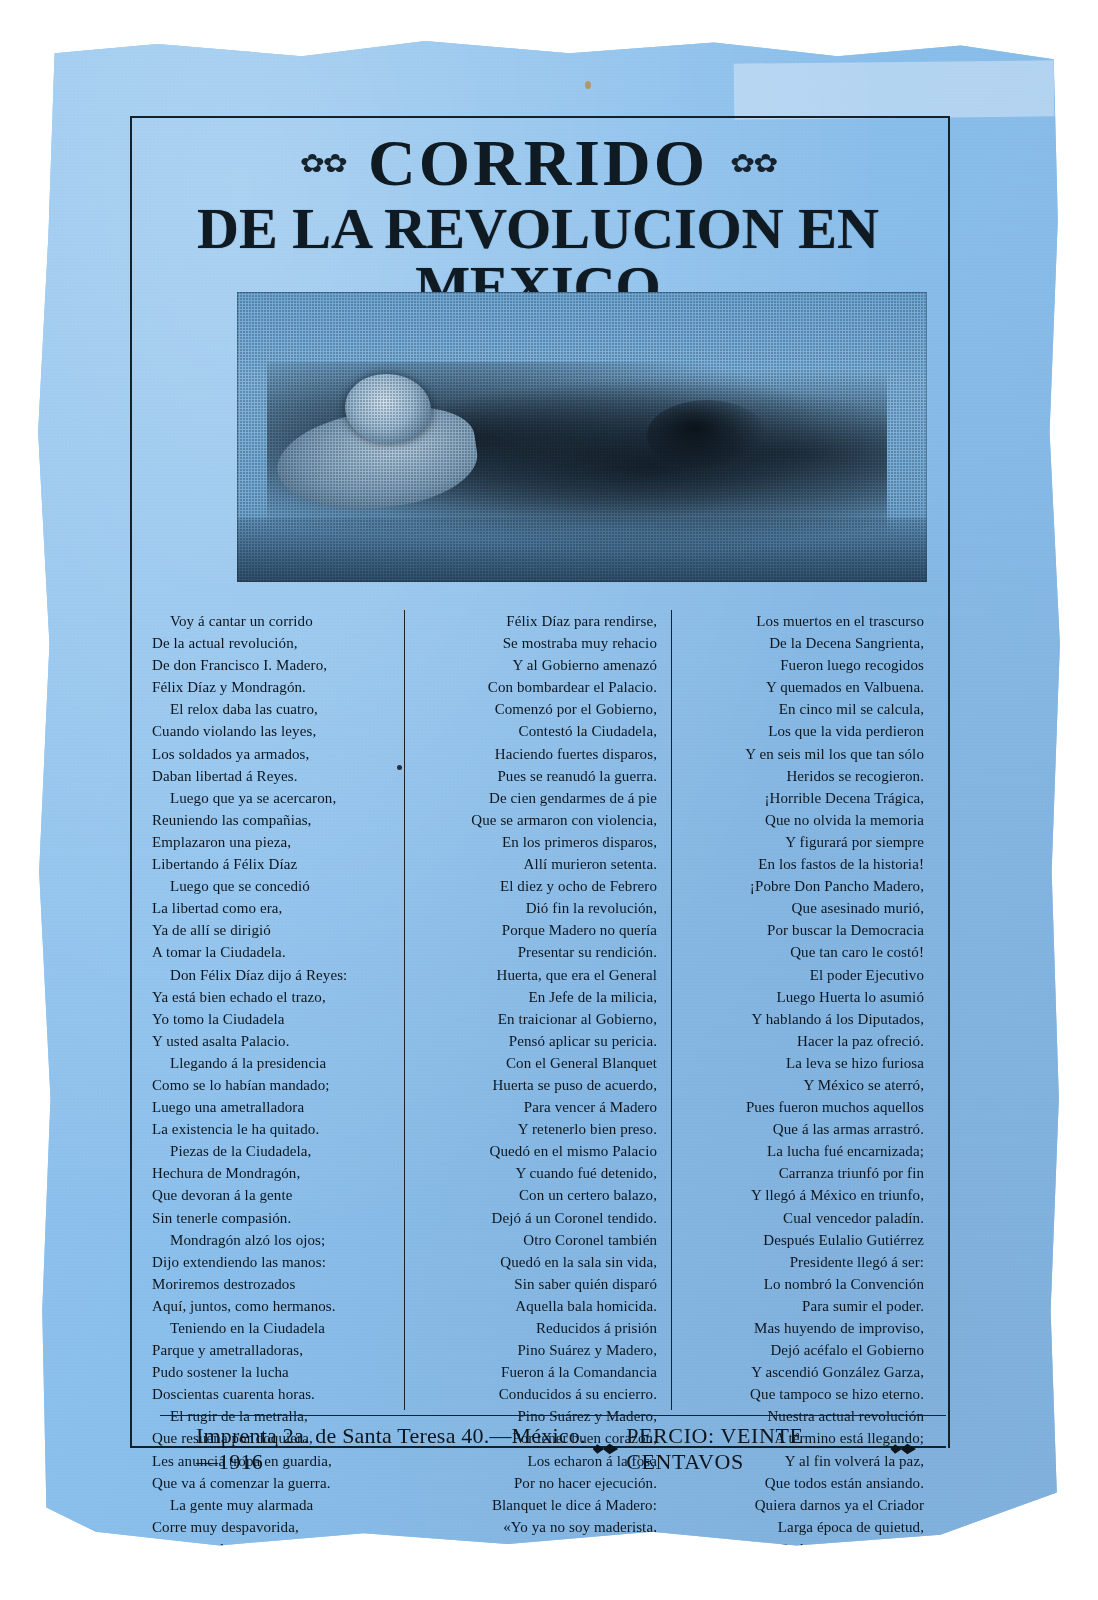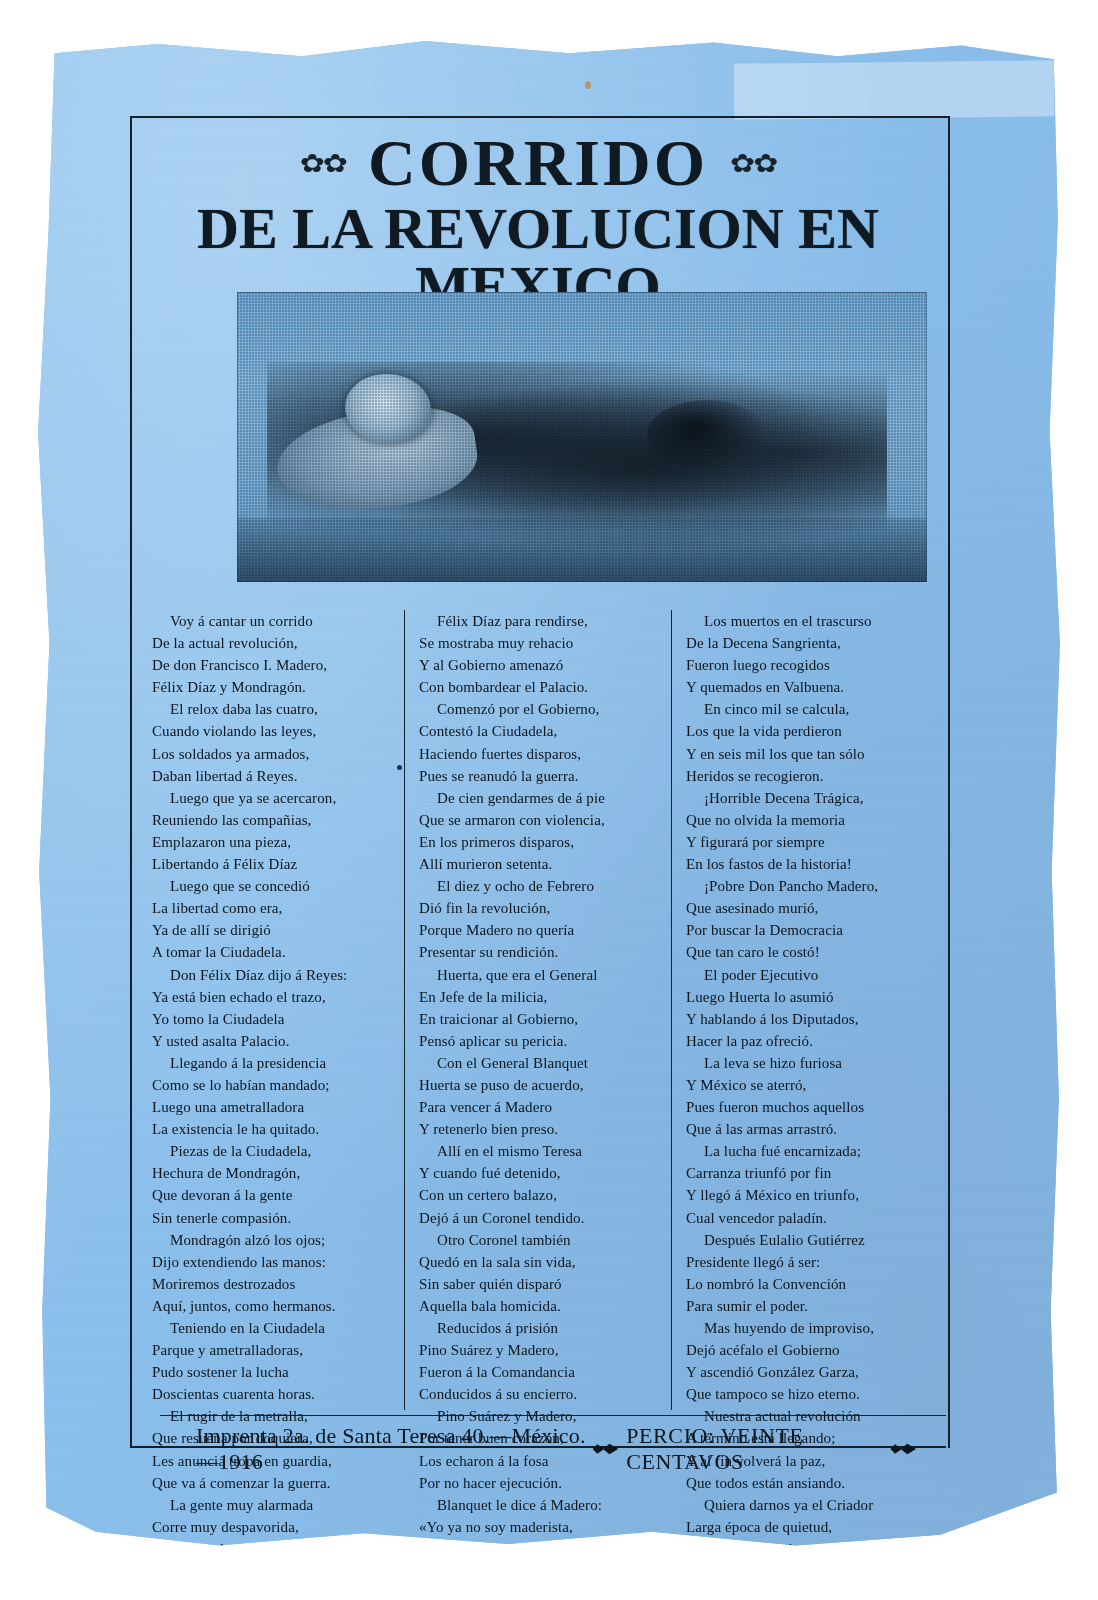--- a/index.html
+++ b/index.html
@@ -241,20 +241,21 @@
     position: relative;
     flex: 1 1 0;
     padding: 0 14px;
     font-size: 15px;
     line-height: 22.1px;
     letter-spacing: .1px;
     font-family: "Liberation Serif", serif;
   }
   .col + .col {
     border-left: 1.5px solid #16222c;
+    text-align: right;
   }
   .stanza {
     margin: 0 0 0 0;
   }
   .stanza .ln {
     white-space: nowrap;
     overflow: hidden;
     text-overflow: clip;
   }
   .stanza .ln.first {
@@ -434,21 +435,21 @@
             <div class="ln">En traicionar al Gobierno,</div>
             <div class="ln">Pensó aplicar su pericia.</div>
           </div>
           <div class="stanza">
             <div class="ln first">Con el General Blanquet</div>
             <div class="ln">Huerta se puso de acuerdo,</div>
             <div class="ln">Para vencer á Madero</div>
             <div class="ln">Y retenerlo bien preso.</div>
           </div>
           <div class="stanza">
-            <div class="ln first">Allí en el mismo Teresa</div>
+            <div class="ln first">Quedó en el mismo Palacio</div>
             <div class="ln">Y cuando fué detenido,</div>
             <div class="ln">Con un certero balazo,</div>
             <div class="ln">Dejó á un Coronel tendido.</div>
           </div>
           <div class="stanza">
             <div class="ln first">Otro Coronel también</div>
             <div class="ln">Quedó en la sala sin vida,</div>
             <div class="ln">Sin saber quién disparó</div>
             <div class="ln">Aquella bala homicida.</div>
           </div>

